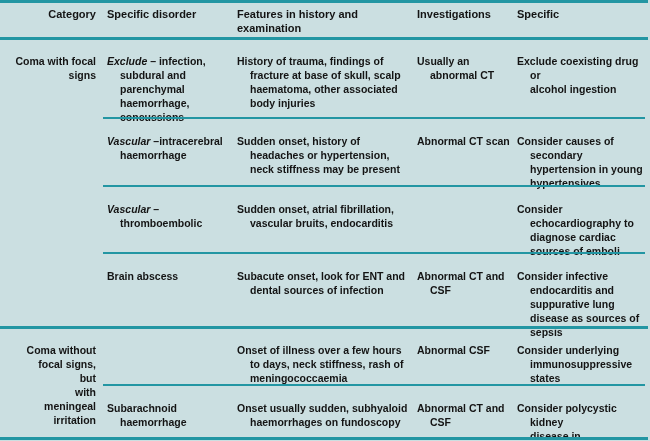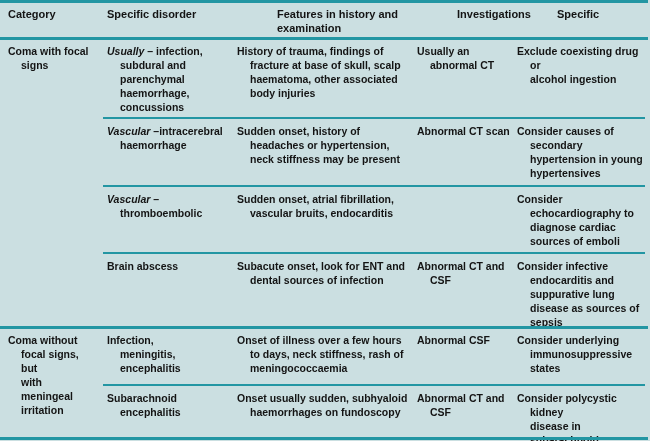--- a/index.html
+++ b/index.html
@@ -12,37 +12,37 @@
     font-weight:700;
     font-size:10.5px;
     line-height:14px;
     display:grid;
     grid-template-columns:100px 137px 180px 100px 133px;
     grid-template-rows:38px 80px 68px 67px 74px 58px 56px;
     overflow:hidden;
   }
   .cell{
     white-space:pre-line;
-    padding-top:6px;
+    padding-top:16px;
     padding-right:4px;
     padding-left:13px;
     text-indent:-13px;
   }
-  .c1{padding-left:21px;}
+  .c1{padding-left:21px;text-align:right;}
   .c2{padding-left:20px;}
   .c4{padding-right:0;}
   .c5{padding-right:2px;}
   .hdr{
     text-indent:0;
     font-size:11px;
     padding-top:7px;
   }
   .hdr.c1{padding-left:8px;}
   .hdr.c2{padding-left:7px;}
-  .hdr.c3,.hdr.c4,.hdr.c5{padding-left:0;margin-left:40px;}
+  .hdr.c3,.hdr.c4,.hdr.c5{padding-left:0;}
   .it{font-style:italic;}
   .rule{
     position:absolute;
     background:#2396a3;
     height:2px;
   }
   .full{left:0;right:2px;}
   .part{left:103px;right:5px;}
 </style>
 </head>
@@ -62,21 +62,21 @@
   <div class="cell hdr c1" style="grid-area:1/1/2/2">Category</div>
   <div class="cell hdr c2" style="grid-area:1/2/2/3">Specific disorder</div>
   <div class="cell hdr c3" style="grid-area:1/3/2/4">Features in history and
 examination</div>
   <div class="cell hdr c4" style="grid-area:1/4/2/5">Investigations</div>
   <div class="cell hdr c5" style="grid-area:1/5/2/6">Specific</div>
 
   <div class="cell c1" style="grid-area:2/1/6/2">Coma with focal
 signs</div>
 
-  <div class="cell c2" style="grid-area:2/2/3/3"><span class="it">Usually</span><span> – infection,
+  <div class="cell c2" style="grid-area:2/2/3/3"><span class="it">Exclude</span><span> – infection,
 subdural and
 parenchymal
 haemorrhage,
 concussions</span></div>
   <div class="cell c3" style="grid-area:2/3/3/4">History of trauma, findings of
 fracture at base of skull, scalp
 haematoma, other associated
 body injuries</div>
   <div class="cell c4" style="grid-area:2/4/3/5">Usually an
 abnormal CT</div>
@@ -112,33 +112,30 @@
 focal signs, but
 with meningeal
 irritation</div>
 
   <div class="cell c5" style="grid-area:5/5/6/6">Consider infective
 endocarditis and
 suppurative lung
 disease as sources of
 sepsis</div>
 
-  <div class="cell c2" style="grid-area:6/2/7/3"><span class="it"></span><span>Infection,
-meningitis,
-encephalitis</span></div>
   <div class="cell c3" style="grid-area:6/3/7/4">Onset of illness over a few hours
 to days, neck stiffness, rash of
 meningococcaemia</div>
   <div class="cell c4" style="grid-area:6/4/7/5">Abnormal CSF</div>
   <div class="cell c5" style="grid-area:6/5/7/6">Consider underlying
 immunosuppressive
 states</div>
 
   <div class="cell c2" style="grid-area:7/2/8/3"><span class="it"></span><span>Subarachnoid
-encephalitis</span></div>
+haemorrhage</span></div>
   <div class="cell c3" style="grid-area:7/3/8/4">Onset usually sudden, subhyaloid
 haemorrhages on fundoscopy</div>
   <div class="cell c4" style="grid-area:7/4/8/5">Abnormal CT and
 CSF</div>
   <div class="cell c5" style="grid-area:7/5/8/6">Consider polycystic kidney
 disease in subarachnoid
 haemorrhage</div>
 
 </div>
 

